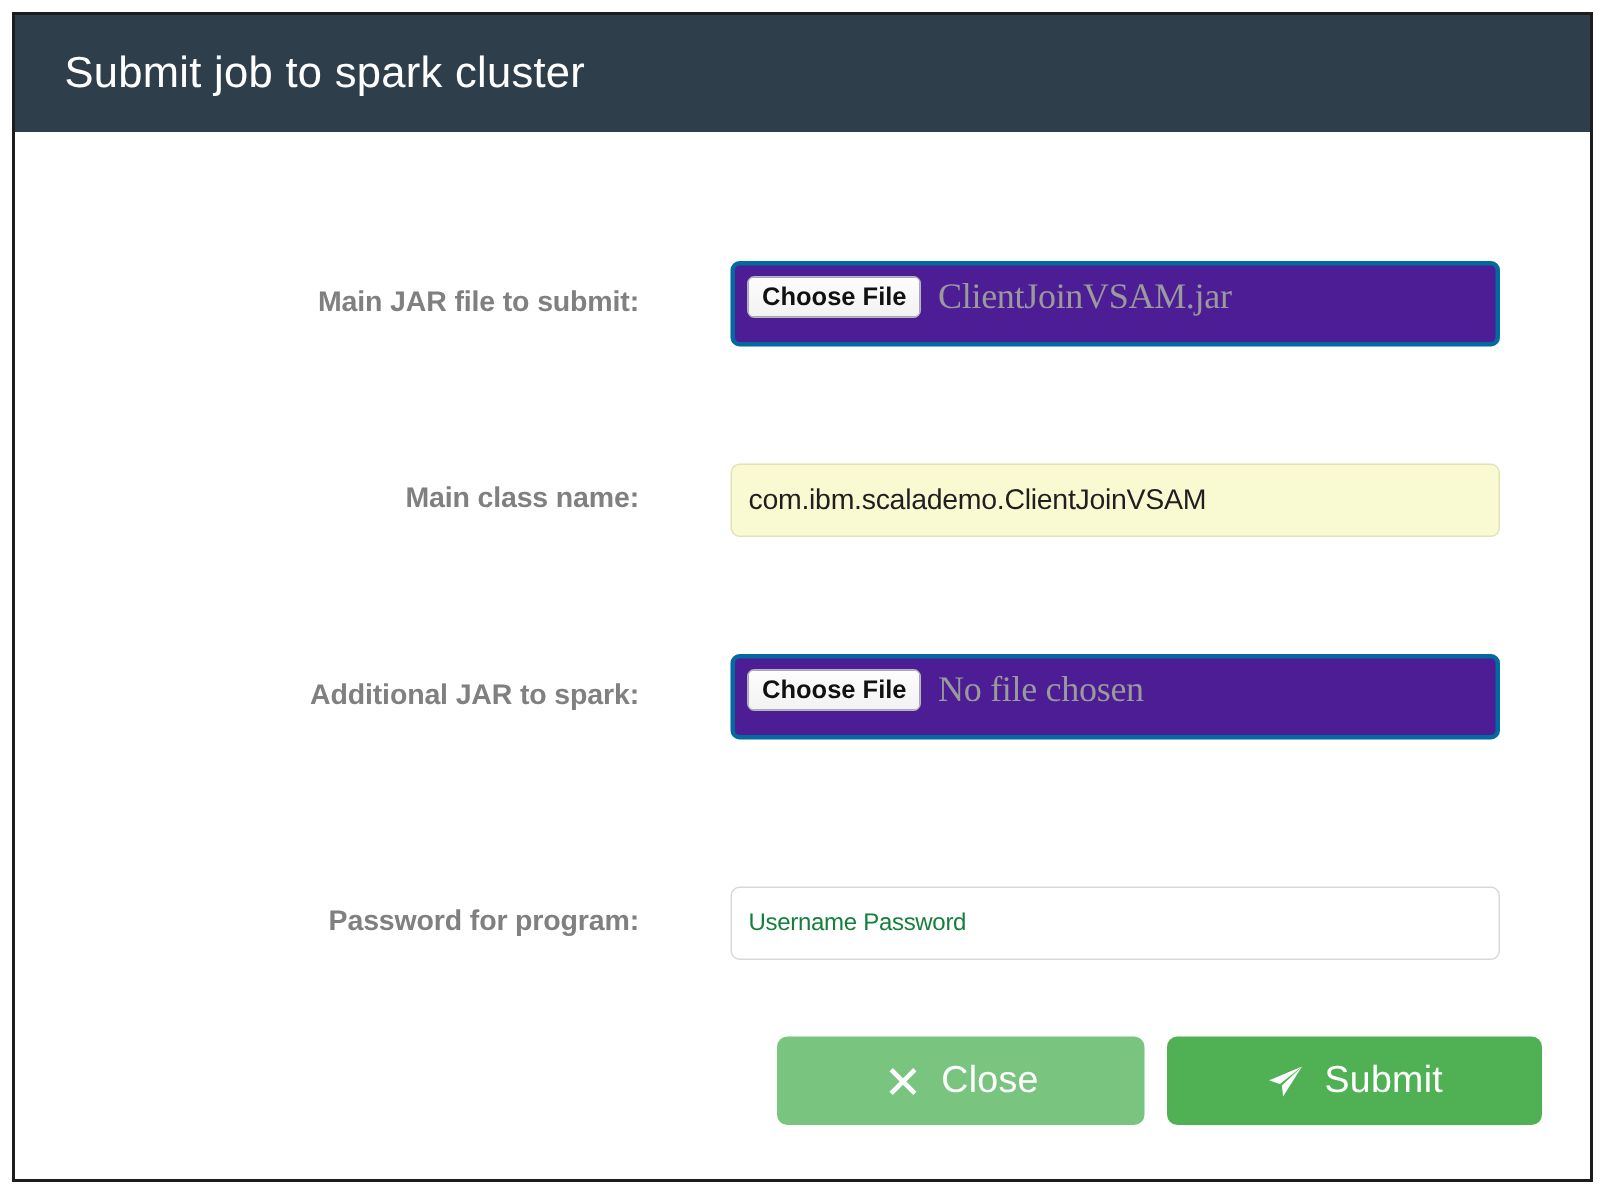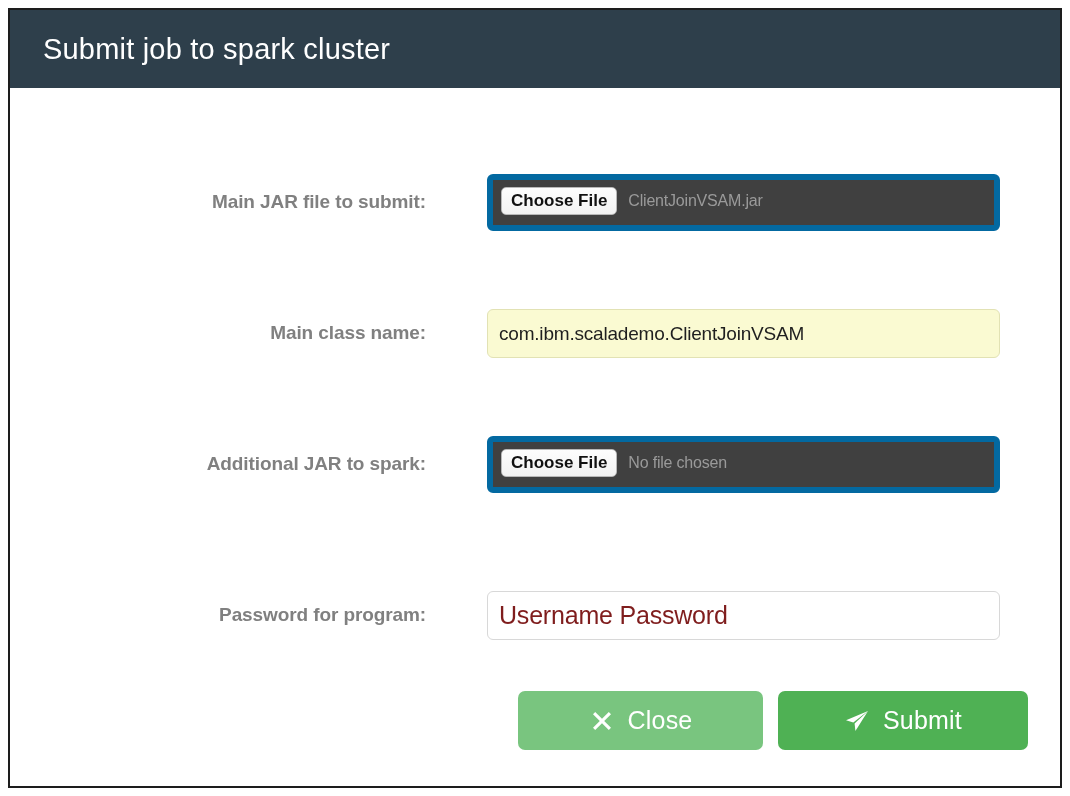--- a/index.html
+++ b/index.html
@@ -100,45 +100,45 @@
   .text-input {
     box-sizing: border-box;
     width: 513px;
     height: 49px;
     border: 1px solid #d8d8d8;
     border-radius: 6px;
     background: #ffffff;
     display: flex;
     align-items: center;
     padding: 0 11px;
-    font-size: 25px;
-    color: #7f1d1d;
+    font-size: 16px;
+    color: #15803d;
     letter-spacing: -0.2px;
   }
 
   .text-input.autofilled {
     background: #fafad2;
     border-color: #e2e2b4;
     color: #1f1f1f;
     font-size: 19px;
   }
 
   .input-value {
     white-space: nowrap;
     overflow: hidden;
   }
 
   
   .file-input {
     box-sizing: border-box;
     width: 513px;
     height: 57px;
-    border: 6px solid #0369a1;
+    border: 3px solid #0369a1;
     border-radius: 6px;
-    background: #404040;
+    background: #4c1d95;
     display: flex;
     align-items: flex-start;
     padding: 7px 8px 0 8px;
   }
 
   .choose-file-btn {
     box-sizing: border-box;
     height: 28px;
     padding: 0 9px;
     border: 1px solid #b8b8b8;
@@ -147,25 +147,26 @@
     color: #111111;
     font-size: 17px;
     font-weight: bold;
     line-height: 26px;
     white-space: nowrap;
     display: inline-block;
   }
 
   .file-name {
     margin-left: 11px;
-    font-size: 16px;
+    font-size: 24px;
     color: #9a9a9a;
     line-height: 28px;
     letter-spacing: -0.2px;
     white-space: nowrap;
+    font-family: Liberation Serif, serif;
   }
 
   
   .modal-footer {
     position: absolute;
     right: 32px;
     bottom: 36px;
     display: flex;
     align-items: center;
     gap: 15px;

